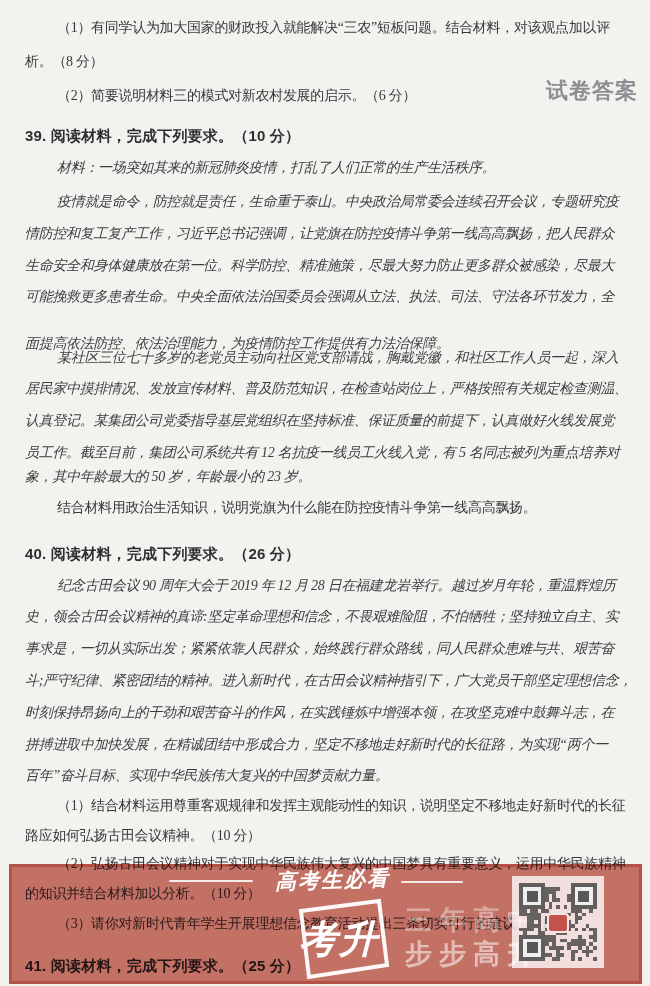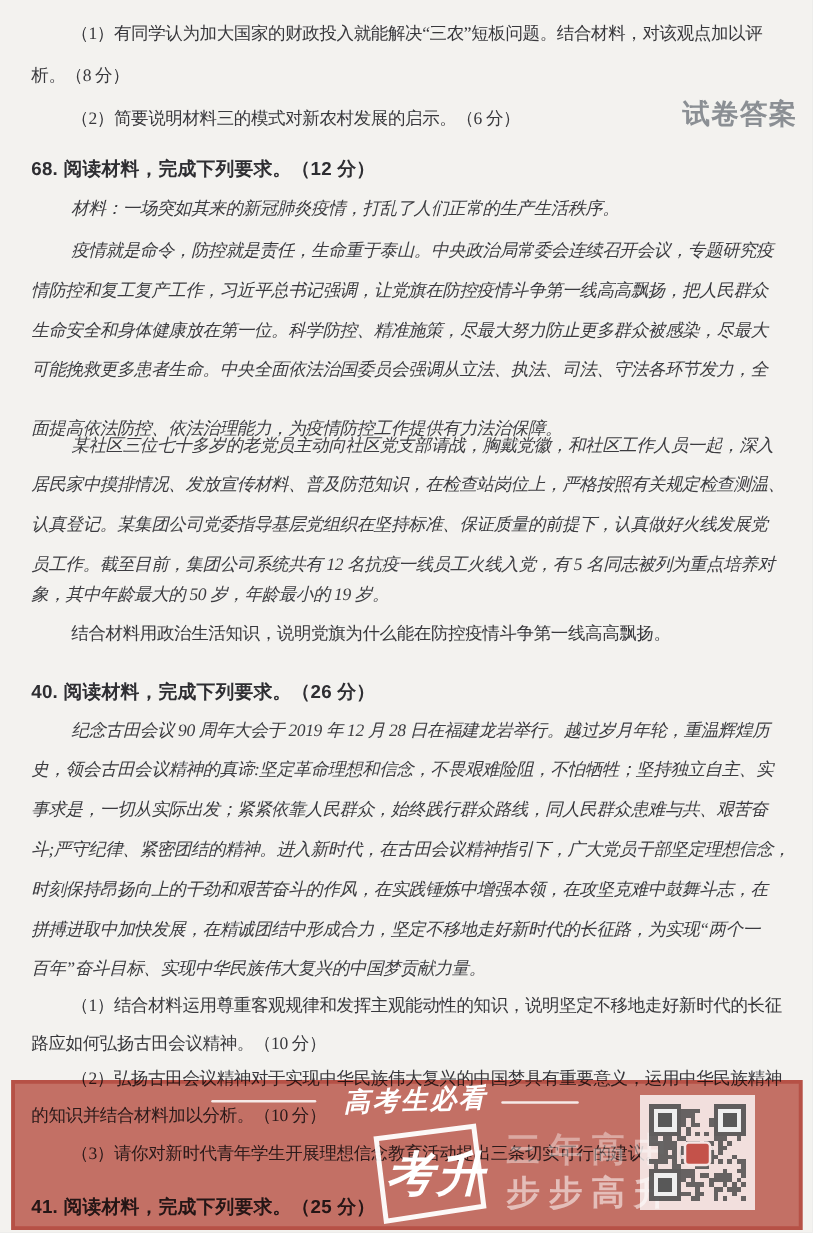--- a/index.html
+++ b/index.html
@@ -54,21 +54,21 @@
     white-space:nowrap;
   }
   .logo-box{position:absolute;left:280px;top:34px;width:104px;height:82px;}
   .logo-box svg{position:absolute;left:0;top:0;}
   .logo-text{
     position:absolute;left:10px;top:16px;width:90px;
     font-family:"Liberation Sans", sans-serif;
     font-weight:bold;font-style:italic;
     font-size:38px;color:#ffffff;
     letter-spacing:2px;white-space:nowrap;
-    text-align:right;
+    text-align:left;
   }
   .slogan{
     position:absolute;left:396px;
     font-family:"Liberation Sans", sans-serif;
     font-weight:bold;font-size:27px;
     letter-spacing:7px;white-space:nowrap;
   }
   .sl1{top:38px;color:rgba(255,255,255,0.40);}
   .sl2{top:72px;color:rgba(255,255,255,0.55);}
   .qr{position:absolute;left:501px;top:12px;width:96px;height:92px;}
@@ -86,32 +86,32 @@
   }
 </style>
 </head>
 <body>
 
 <div class="page">
 
   <div class="ln ind" style="top:18px">（1）有同学认为加大国家的财政投入就能解决“三农”短板问题。结合材料，对该观点加以评</div>
   <div class="ln" style="top:52px">析。（8 分）</div>
   <div class="ln ind" style="top:86px">（2）简要说明材料三的模式对新农村发展的启示。（6 分）</div>
-  <div class="ln head" style="top:126px">68. 阅读材料，完成下列要求。（12 分）</div>
+  <div class="ln head" style="top:126px">39. 阅读材料，完成下列要求。（10 分）</div>
   <div class="ln ind kai" style="top:192px">疫情就是命令，防控就是责任，生命重于泰山。中央政治局常委会连续召开会议，专题研究疫</div>
   <div class="ln ind kai" style="top:158px">材料：一场突如其来的新冠肺炎疫情，打乱了人们正常的生产生活秩序。</div>
   <div class="ln kai" style="top:224px">情防控和复工复产工作，习近平总书记强调，让党旗在防控疫情斗争第一线高高飘扬，把人民群众</div>
   <div class="ln kai" style="top:256px">生命安全和身体健康放在第一位。科学防控、精准施策，尽最大努力防止更多群众被感染，尽最大</div>
   <div class="ln kai" style="top:287px">可能挽救更多患者生命。中央全面依法治国委员会强调从立法、执法、司法、守法各环节发力，全</div>
   <div class="ln kai" style="top:334px">面提高依法防控、依法治理能力，为疫情防控工作提供有力法治保障。</div>
   <div class="ln ind kai" style="top:348px">某社区三位七十多岁的老党员主动向社区党支部请战，胸戴党徽，和社区工作人员一起，深入</div>
   <div class="ln kai" style="top:379px">居民家中摸排情况、发放宣传材料、普及防范知识，在检查站岗位上，严格按照有关规定检查测温、</div>
   <div class="ln kai" style="top:411px">认真登记。某集团公司党委指导基层党组织在坚持标准、保证质量的前提下，认真做好火线发展党</div>
   <div class="ln kai" style="top:443px">员工作。截至目前，集团公司系统共有 12 名抗疫一线员工火线入党，有 5 名同志被列为重点培养对</div>
-  <div class="ln kai" style="top:467px">象，其中年龄最大的 50 岁，年龄最小的 19 岁。</div>
+  <div class="ln kai" style="top:467px">象，其中年龄最大的 50 岁，年龄最小的 23 岁。</div>
   <div class="ln ind" style="top:498px">结合材料用政治生活知识，说明党旗为什么能在防控疫情斗争第一线高高飘扬。</div>
   <div class="ln head" style="top:544px">40. 阅读材料，完成下列要求。（26 分）</div>
   <div class="ln ind kai" style="top:576px">纪念古田会议 90 周年大会于 2019 年 12 月 28 日在福建龙岩举行。越过岁月年轮，重温辉煌历</div>
   <div class="ln kai" style="top:607px">史，领会古田会议精神的真谛:坚定革命理想和信念，不畏艰难险阻，不怕牺牲；坚持独立自主、实</div>
   <div class="ln kai" style="top:639px">事求是，一切从实际出发；紧紧依靠人民群众，始终践行群众路线，同人民群众患难与共、艰苦奋</div>
   <div class="ln kai" style="top:671px">斗;严守纪律、紧密团结的精神。进入新时代，在古田会议精神指引下，广大党员干部坚定理想信念，</div>
   <div class="ln kai" style="top:703px">时刻保持昂扬向上的干劲和艰苦奋斗的作风，在实践锤炼中增强本领，在攻坚克难中鼓舞斗志，在</div>
   <div class="ln kai" style="top:735px">拼搏进取中加快发展，在精诚团结中形成合力，坚定不移地走好新时代的长征路，为实现“两个一</div>
   <div class="ln kai" style="top:766px">百年”奋斗目标、实现中华民族伟大复兴的中国梦贡献力量。</div>
   <div class="ln ind" style="top:796px">（1）结合材料运用尊重客观规律和发挥主观能动性的知识，说明坚定不移地走好新时代的长征</div>

